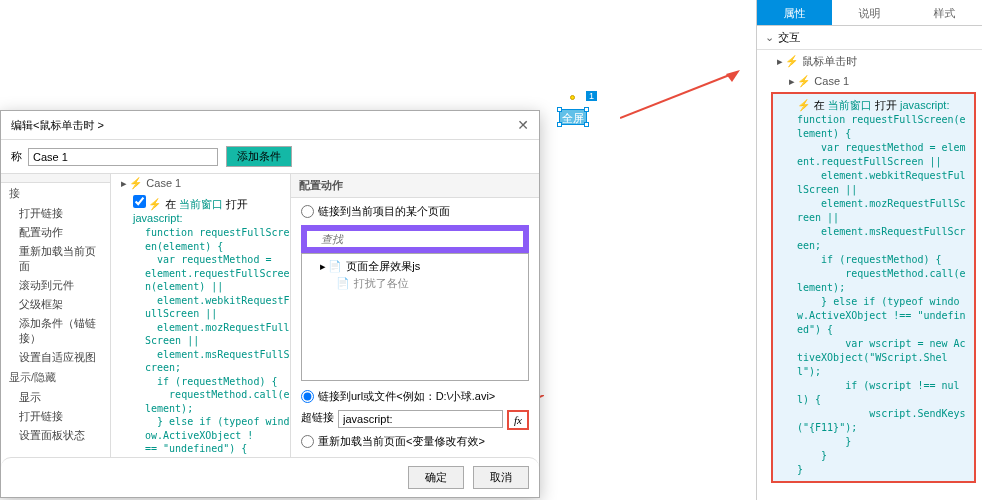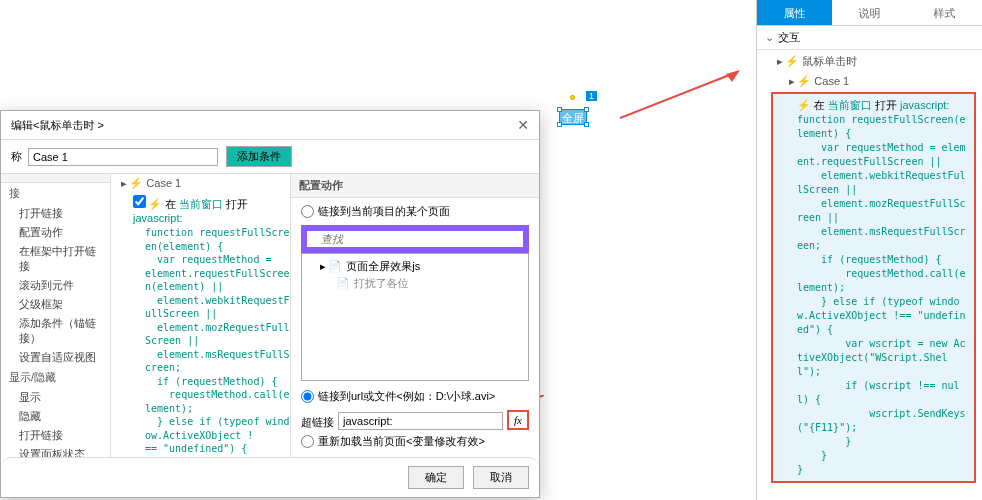--- a/index.html
+++ b/index.html
@@ -57,21 +57,21 @@
 .col2-case::before { content: "▸ "; }
 .col2-action { padding: 2px 4px 2px 22px; font-size: 10px; }
 .col2-js { color: #009688; font-family: monospace; font-size: 10px; line-height: 1.35; white-space: pre-wrap; word-break: break-all; padding-left: 34px; }
 .cfg-row { margin-bottom: 6px; display: flex; align-items: center; gap: 6px; }
 .cfg-row label { display: flex; align-items: center; gap: 4px; }
 .cfg-select { border: 1px solid #aaa; padding: 1px 4px; flex: 1; background: #fff; }
 .cfg-search { border: 6px solid #8b5cf6; padding: 2px 14px; width: 100%; color: #999; font-style: italic; }
 .cfg-tree { border: 1px solid #aaa; height: 128px; padding: 4px; margin-bottom: 8px; overflow: auto; }
 .cfg-tree-item { padding: 1px 0 1px 14px; display: flex; align-items: center; gap: 4px; }
 .cfg-tree-item.l2 { padding-left: 30px; color: #888; }
-.cfg-link-row { display: flex; align-items: flex-end; margin-bottom: 4px; gap: 4px; }
+.cfg-link-row { display: flex; align-items: flex-start; margin-bottom: 4px; gap: 4px; }
 .cfg-link-input { border: 1px solid #aaa; padding: 2px 4px; flex: 1; }
 .fx-btn { border: 2px solid #e74c3c; padding: 2px 5px; font-style: italic; font-family: serif; cursor: pointer; }
 .dlg-footer { padding: 8px 10px; text-align: right; border-top: 1px solid #ddd; border-radius: 10px; }
 .dlg-footer button { padding: 3px 16px; margin-left: 6px; border: 1px solid #aaa; background: #f0f0f0; cursor: pointer; }
 .lightning { color: #f39c12; }
 </style>
 </head>
 <body>
 
 <div class="canvas-elem">
@@ -150,28 +150,27 @@
     <span>称</span>
     <input type="text" value="Case 1" style="">
     <span class="dlg-btn-small">添加条件</span>
   </div>
   <div class="dlg-cols">
     <div class="dlg-col1">
       <div class="col-hdr"></div>
       <div class="col1-group">接</div>
       <div class="col1-item">打开链接</div>
       <div class="col1-item">配置动作</div>
-      <div class="col1-item">在框架中打开链接</div>
+      <div class="col1-item">重新加载当前页面</div>
       <div class="col1-item">滚动到元件</div>
       <div class="col1-item">父级框架</div>
       <div class="col1-item">添加条件（锚链接）</div>
       <div class="col1-item">设置自适应视图</div>
       <div class="col1-group">显示/隐藏</div>
       <div class="col1-item">显示</div>
-      <div class="col1-item">隐藏</div>
       <div class="col1-item">打开链接</div>
       <div class="col1-item">设置面板状态</div>
 
     </div>
     <div class="dlg-col2">
       <div class="col2-case"><span class="lightning">⚡</span> <span>Case 1</span></div>
       <div class="col2-action">
         <input type="checkbox" checked="" style="">
         <span class="lightning">⚡</span>
         <span>在</span>

